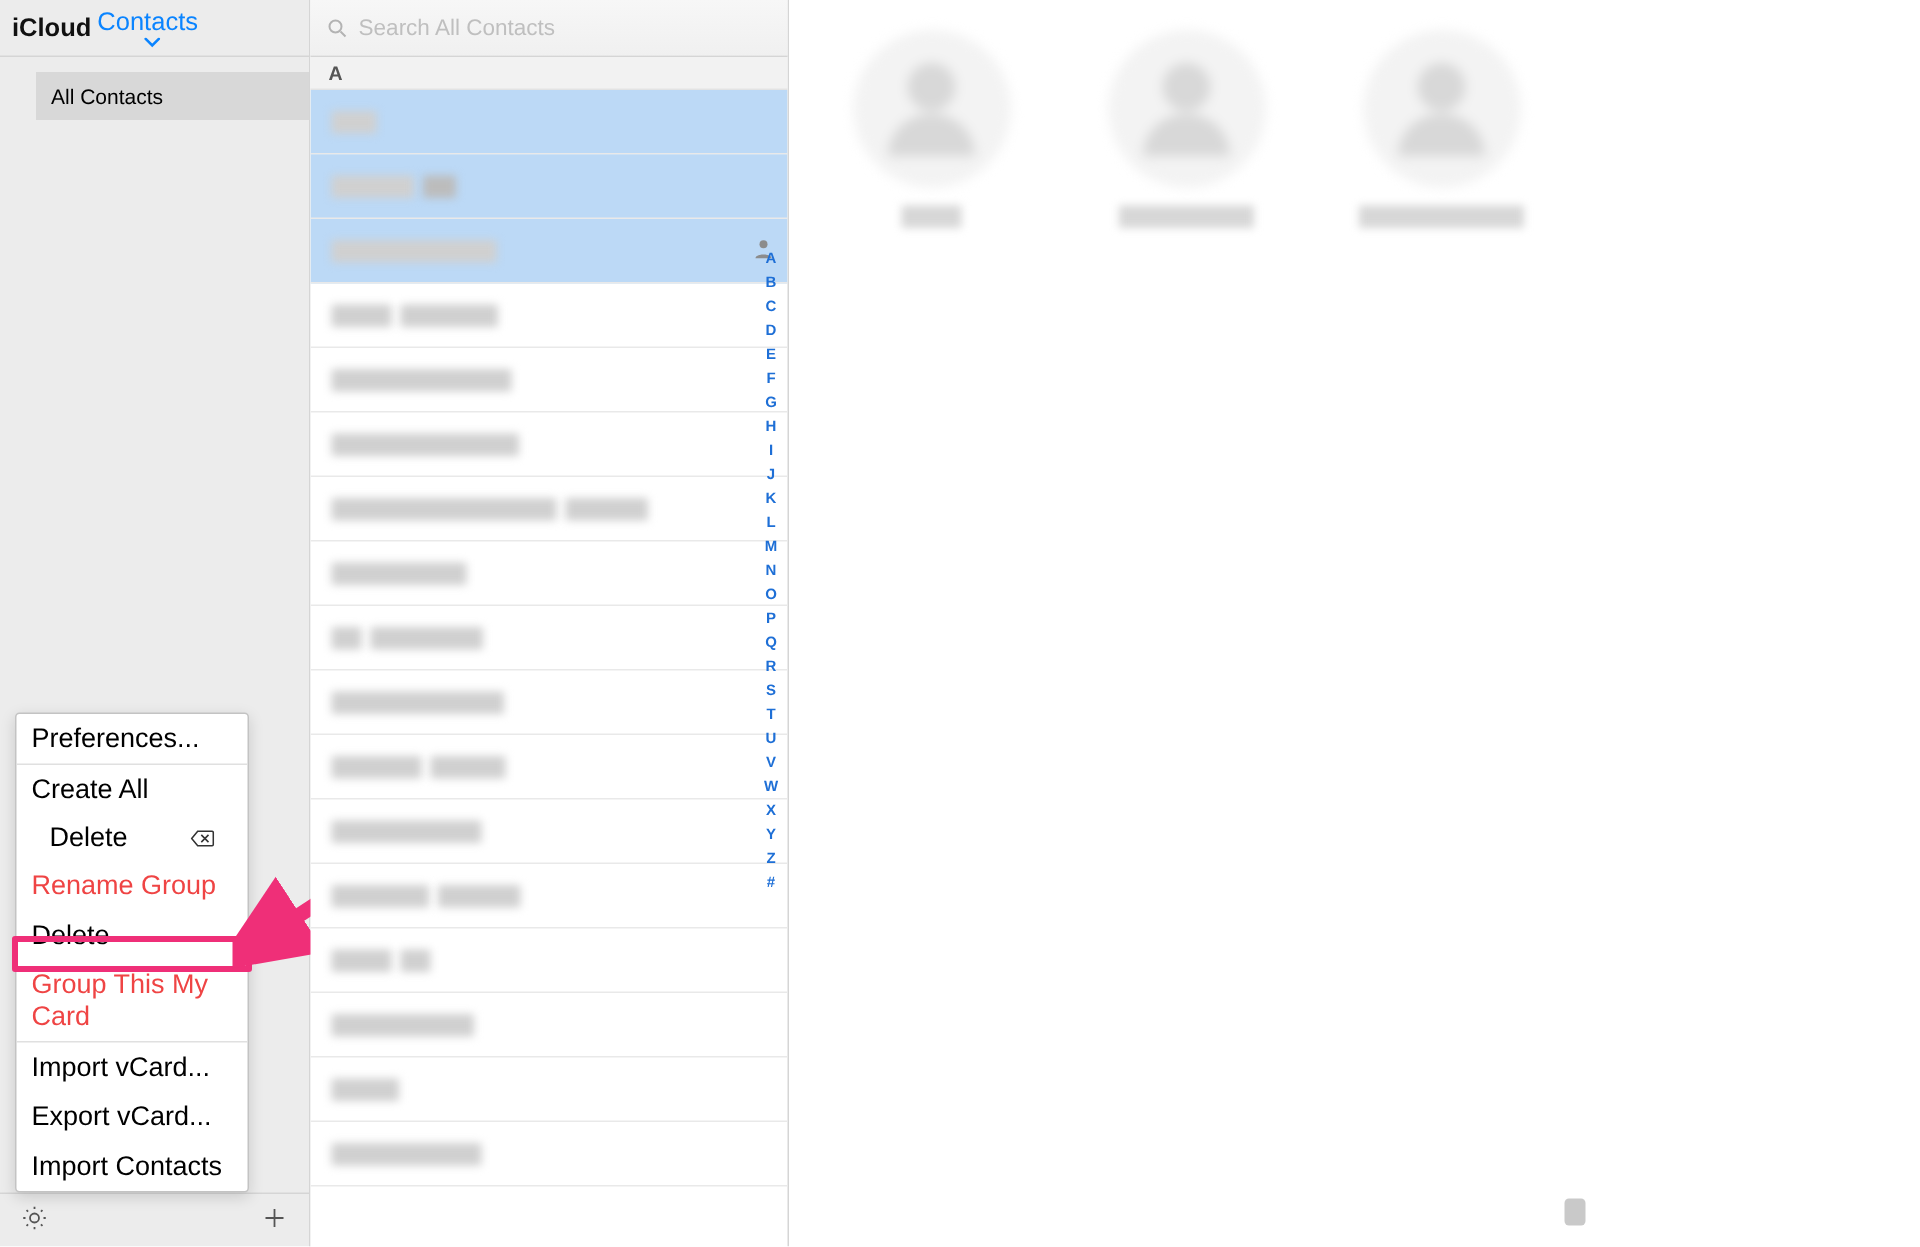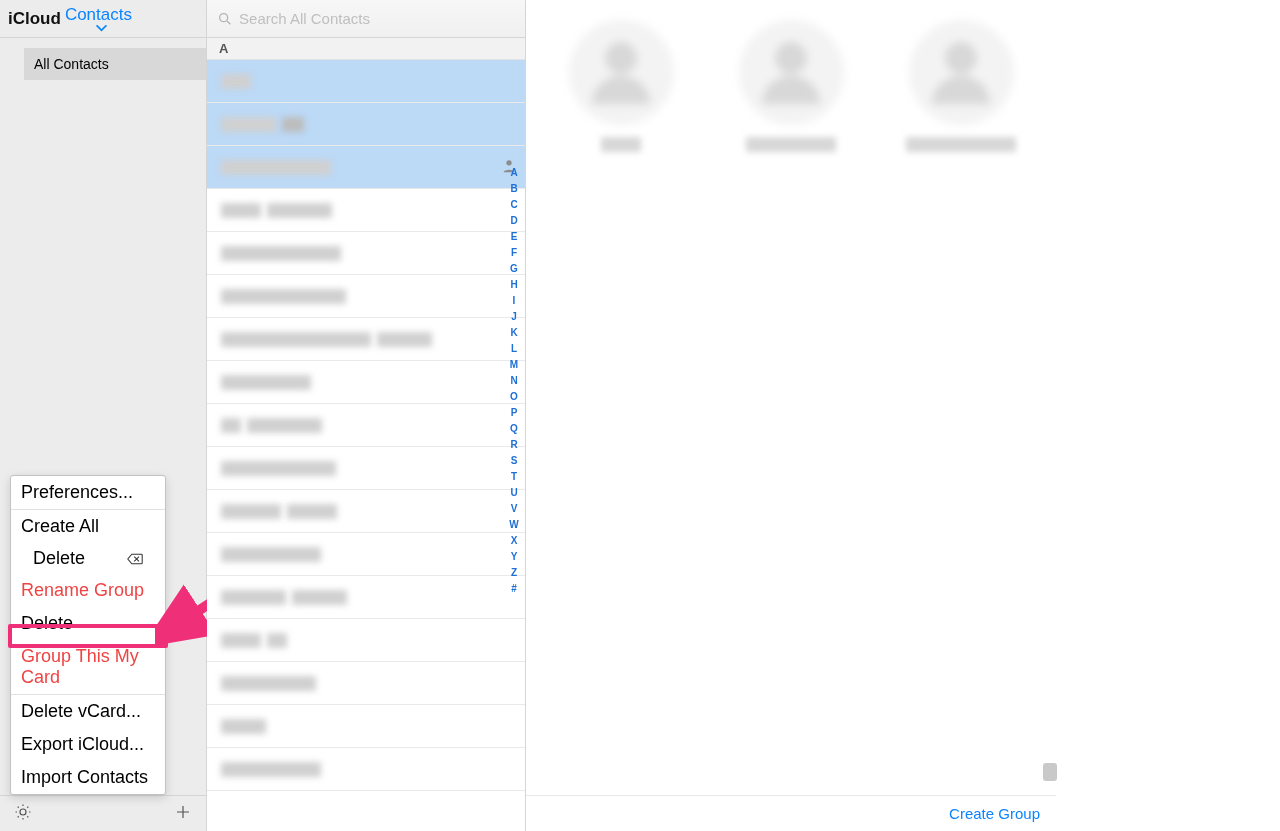--- a/index.html
+++ b/index.html
@@ -173,22 +173,22 @@
         <span>Delete</span>
         <svg width="16" height="12" viewBox="0 0 20 14">
             <path fill="none" stroke="#333" stroke-width="1.3" d="M6 1h12a1 1 0 011 1v10a1 1 0 01-1 1H6l-5-6 5-6z"></path>
             <path stroke="#333" stroke-width="1.3" d="M9 4l6 6M15 4l-6 6"></path>
           </svg>
       </div>
       <div class="menu-item disabled">Rename Group</div>
       <div class="menu-item">Delete</div>
       <div class="menu-item disabled">Group This My Card</div>
       <div class="menu-sep"></div>
-      <div class="menu-item">Delete vCard...</div>
-      <div class="menu-item">Export iCloud...</div>
+      <div class="menu-item">Import vCard...</div>
+      <div class="menu-item">Export vCard...</div>
       <div class="menu-item">Import Contacts</div>
     </div>
 
     <div class="hl-box" style="left:8px; bottom:183px; width:160px; height:24px;"></div>
 
     <svg class="arrow-svg" width="130" height="130" style="left:155px; bottom:140px;">
       <defs>
         <marker id="ah" markerWidth="8" markerHeight="8" refX="3" refY="3" orient="auto">
           <path d="M0,0 L0,6 L7,3 z" fill="#ef2f78"></path>
         </marker>
@@ -337,17 +337,14 @@
               <div style="display:flex;flex-direction:column;align-items:center;">
                 <div class="avatar-head"></div>
                 <div class="avatar-body"></div>
               </div>
             </div>
           <div class="card-name" style="width:110px"></div>
         </div>
       </div>
       <div class="scrollbar-stub"></div>
     </div>
-    <div class="detail-footer">
-      <span style="cursor:pointer;">Create Group</span>
-    </div>
   </div>
 </div>
 
 </body></html>

